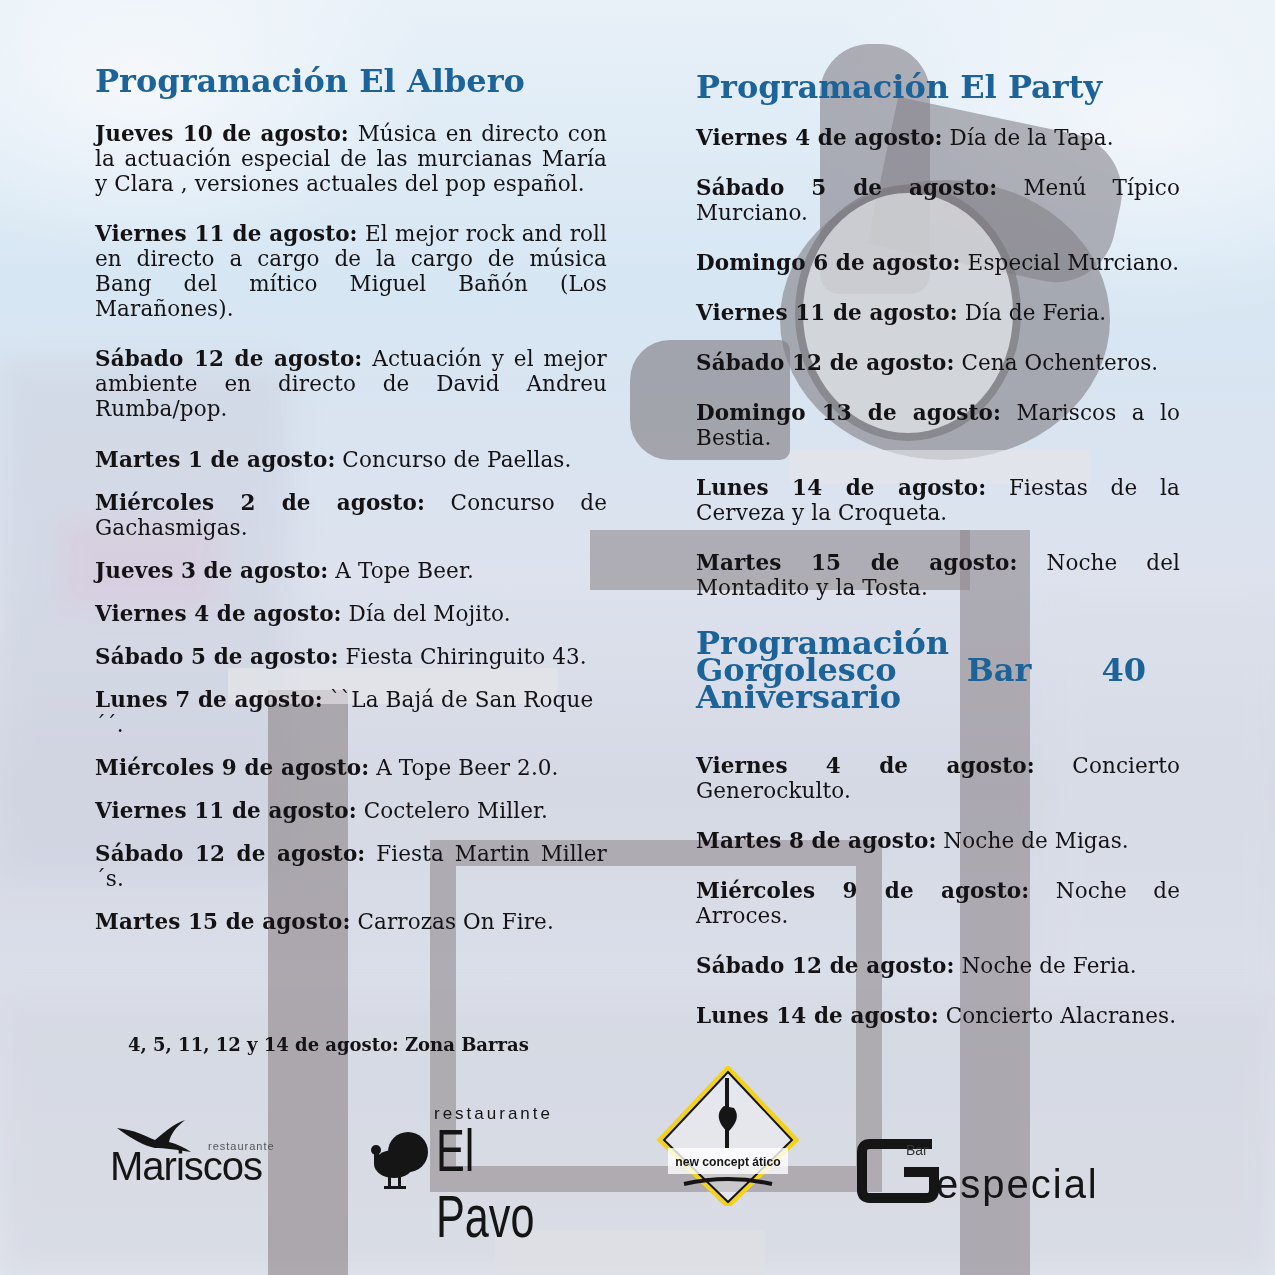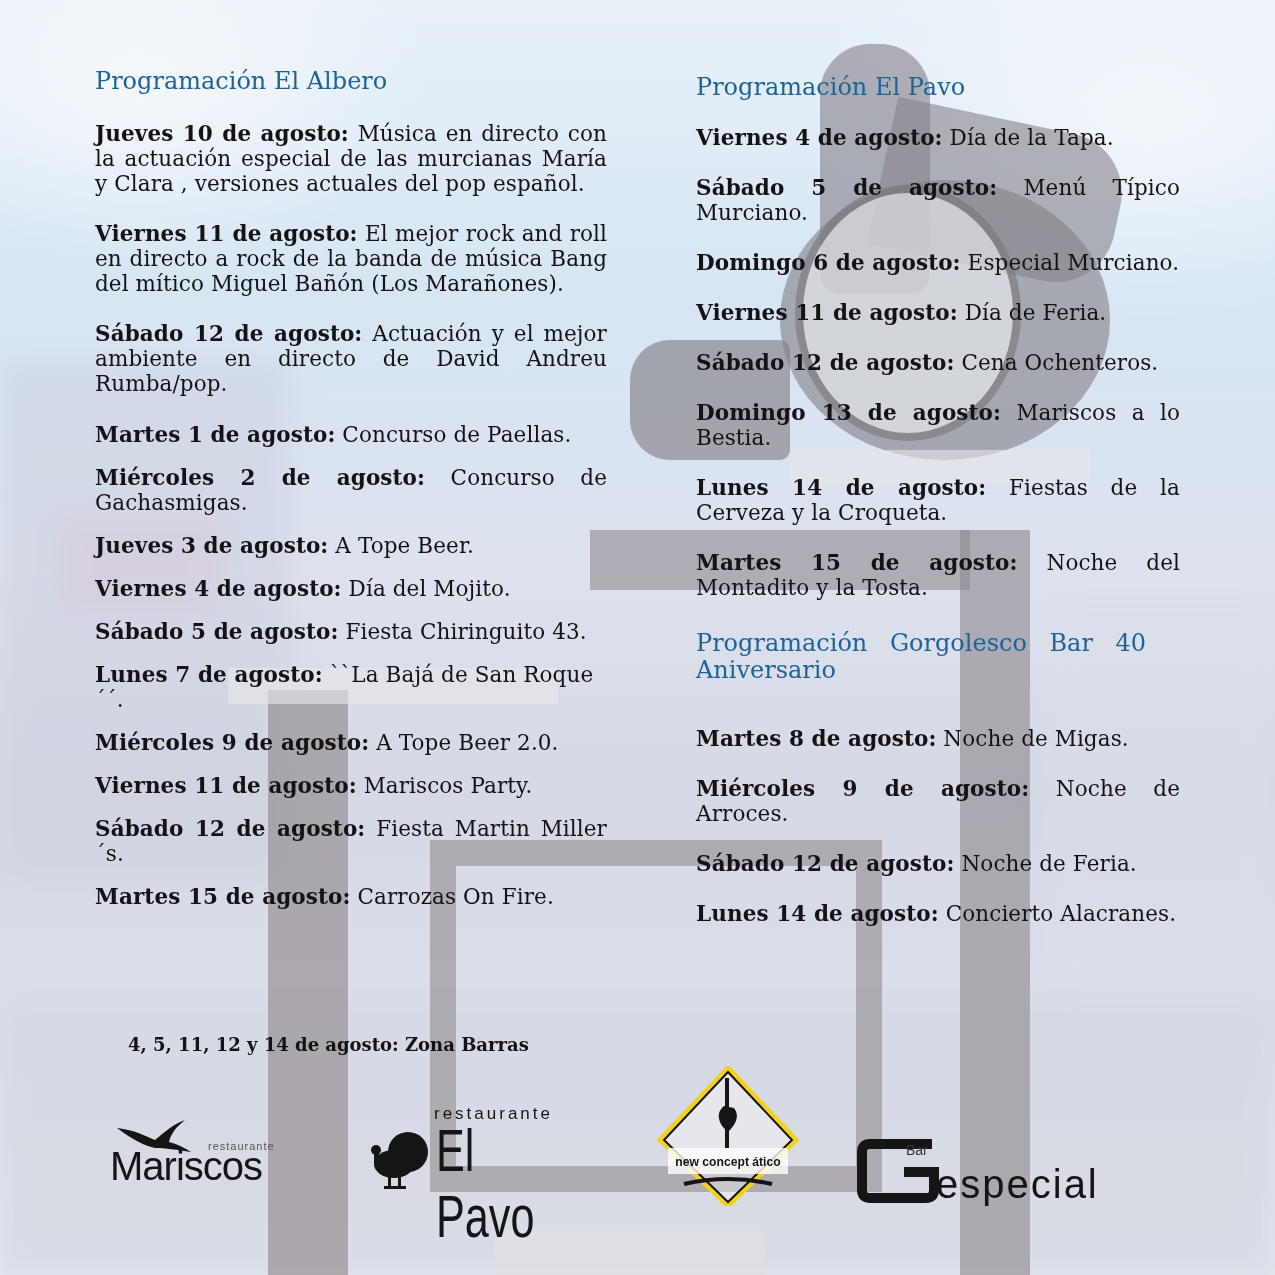--- a/index.html
+++ b/index.html
@@ -38,23 +38,23 @@
 
     .overlay { position: absolute; inset: 0; background: rgba(232,240,248,0.30); }
 
     .col { position: absolute; }
     .col-left { left: 95px; top: 68px; width: 512px; }
     .col-right { left: 696px; top: 74px; width: 484px; }
 
     .section-title {
       font-family: "DejaVu Serif", serif;
       color: #1c639a;
-      font-size: 24px; line-height: 27px;
+      font-size: 32px; line-height: 27px;
       margin: 0 0 22px 0;
-      font-weight: normal;
+      font-weight: bold;
       text-align: justify;
       text-align-last: left;
     }
     .section-title.justify-first { text-align: justify; }
     .entry {
       font-family: "DejaVu Serif", serif;
       font-size: 21.5px; line-height: 25px;
       text-align: justify;
       margin: 0;
       letter-spacing: 0.1px;
@@ -110,55 +110,56 @@
   <div class="sculpt step1"></div>
   <div class="sculpt step2"></div>
   <div class="sculpt step3"></div>
   <div class="overlay"></div>
 </div>
 
 <div class="col col-left">
   <div class="albero">
     <h2 class="section-title">Programación El Albero</h2>
     <p class="entry gap-lg"><b>Jueves 10 de agosto:</b><span> Música en directo con la actuación especial de las murcianas María y Clara , versiones actuales del pop español.</span></p>
-    <p class="entry gap-lg"><b>Viernes 11 de agosto:</b><span> El mejor rock and roll en directo a rock de la banda de música Bang del mítico Miguel Bañón (Los Marañones).</span></p>
+    <p class="entry gap-lg"><b>Viernes 11 de agosto:</b><span> El mejor rock and roll en directo a cargo de la cargo de música Bang del mítico Miguel Bañón (Los Marañones).</span></p>
     <p class="entry" style="margin-bottom:26px"><b>Sábado 12 de agosto:</b><span> Actuación y el mejor ambiente en directo de David Andreu Rumba/pop.</span></p>
   </div>
 
   <div>
     <p class="entry gap-md"><b>Martes 1 de agosto:</b><span> Concurso de Paellas.</span></p>
     <p class="entry gap-md"><b>Miércoles 2 de agosto:</b><span> Concurso de Gachasmigas.</span></p>
     <p class="entry gap-md"><b>Jueves 3 de agosto:</b><span> A Tope Beer.</span></p>
     <p class="entry gap-md"><b>Viernes 4 de agosto:</b><span> Día del Mojito.</span></p>
     <p class="entry gap-md"><b>Sábado 5 de agosto:</b><span> Fiesta Chiringuito 43.</span></p>
     <p class="entry gap-md" style="text-align:left"><b>Lunes 7 de agosto:</b><span> ``La Bajá de San Roque ´´.</span></p>
     <p class="entry gap-md"><b>Miércoles 9 de agosto:</b><span> A Tope Beer 2.0.</span></p>
-    <p class="entry gap-md"><b>Viernes 11 de agosto:</b><span> Mariscos Party.</span></p>
+    <p class="entry gap-md"><b>Viernes 11 de agosto:</b><span> Coctelero Miller.</span></p>
     <p class="entry gap-md"><b>Sábado 12 de agosto:</b><span> Fiesta Martin Miller´s.</span></p>
     <p class="entry"><b>Martes 15 de agosto:</b><span> Carrozas On Fire.</span></p>
   </div>
 </div>
 
 <div class="zona">4, 5, 11, 12 y 14 de agosto: Zona Barras</div>
 
 <div class="col col-right">
   <div>
-    <h2 class="section-title" style="margin-bottom:24px">Programación El Pavo</h2>
+    <h2 class="section-title" style="margin-bottom:24px">Programación El Party</h2>
     <p class="entry gap-lg"><b>Viernes 4 de agosto:</b><span> Día de la Tapa.</span></p>
     <p class="entry gap-lg"><b>Sábado 5 de agosto:</b><span> Menú Típico Murciano.</span></p>
     <p class="entry gap-lg"><b>Domingo 6 de agosto:</b><span> Especial Murciano.</span></p>
     <p class="entry gap-lg"><b>Viernes 11 de agosto:</b><span> Día de Feria.</span></p>
     <p class="entry gap-lg"><b>Sábado 12 de agosto:</b><span> Cena Ochenteros.</span></p>
     <p class="entry gap-lg"><b>Domingo 13 de agosto:</b><span> Mariscos a lo Bestia.</span></p>
     <p class="entry gap-lg"><b>Lunes 14 de agosto:</b><span> Fiestas de la Cerveza y la Croqueta.</span></p>
     <p class="entry" style="margin-bottir:0;margin-bottom:30px"><b>Martes 15 de agosto:</b><span> Noche del Montadito y la Tosta.</span></p>
   </div>
 
   <div>
     <h2 class="section-title" style="width:450px;margin-bottom:42px">Programación Gorgolesco Bar 40 Aniversario</h2>
+    <p class="entry gap-lg"><b>Viernes 4 de agosto:</b><span> Concierto Generockulto.</span></p>
     <p class="entry gap-lg"><b>Martes 8 de agosto:</b><span> Noche de Migas.</span></p>
     <p class="entry gap-lg"><b>Miércoles 9 de agosto:</b><span> Noche de Arroces.</span></p>
     <p class="entry gap-lg"><b>Sábado 12 de agosto:</b><span> Noche de Feria.</span></p>
     <p class="entry"><b>Lunes 14 de agosto:</b><span> Concierto Alacranes.</span></p>
   </div>
 </div>
 
 <div class="logo logo-albero">
   <svg width="80" height="36" viewBox="0 0 80 36">
     <path d="M2 10 C20 12 30 18 40 22 C50 14 58 6 70 2 C60 10 56 16 54 24 C62 26 70 30 76 34 C62 32 50 30 40 30 C30 28 18 22 2 10 Z" fill="#151515"></path>

